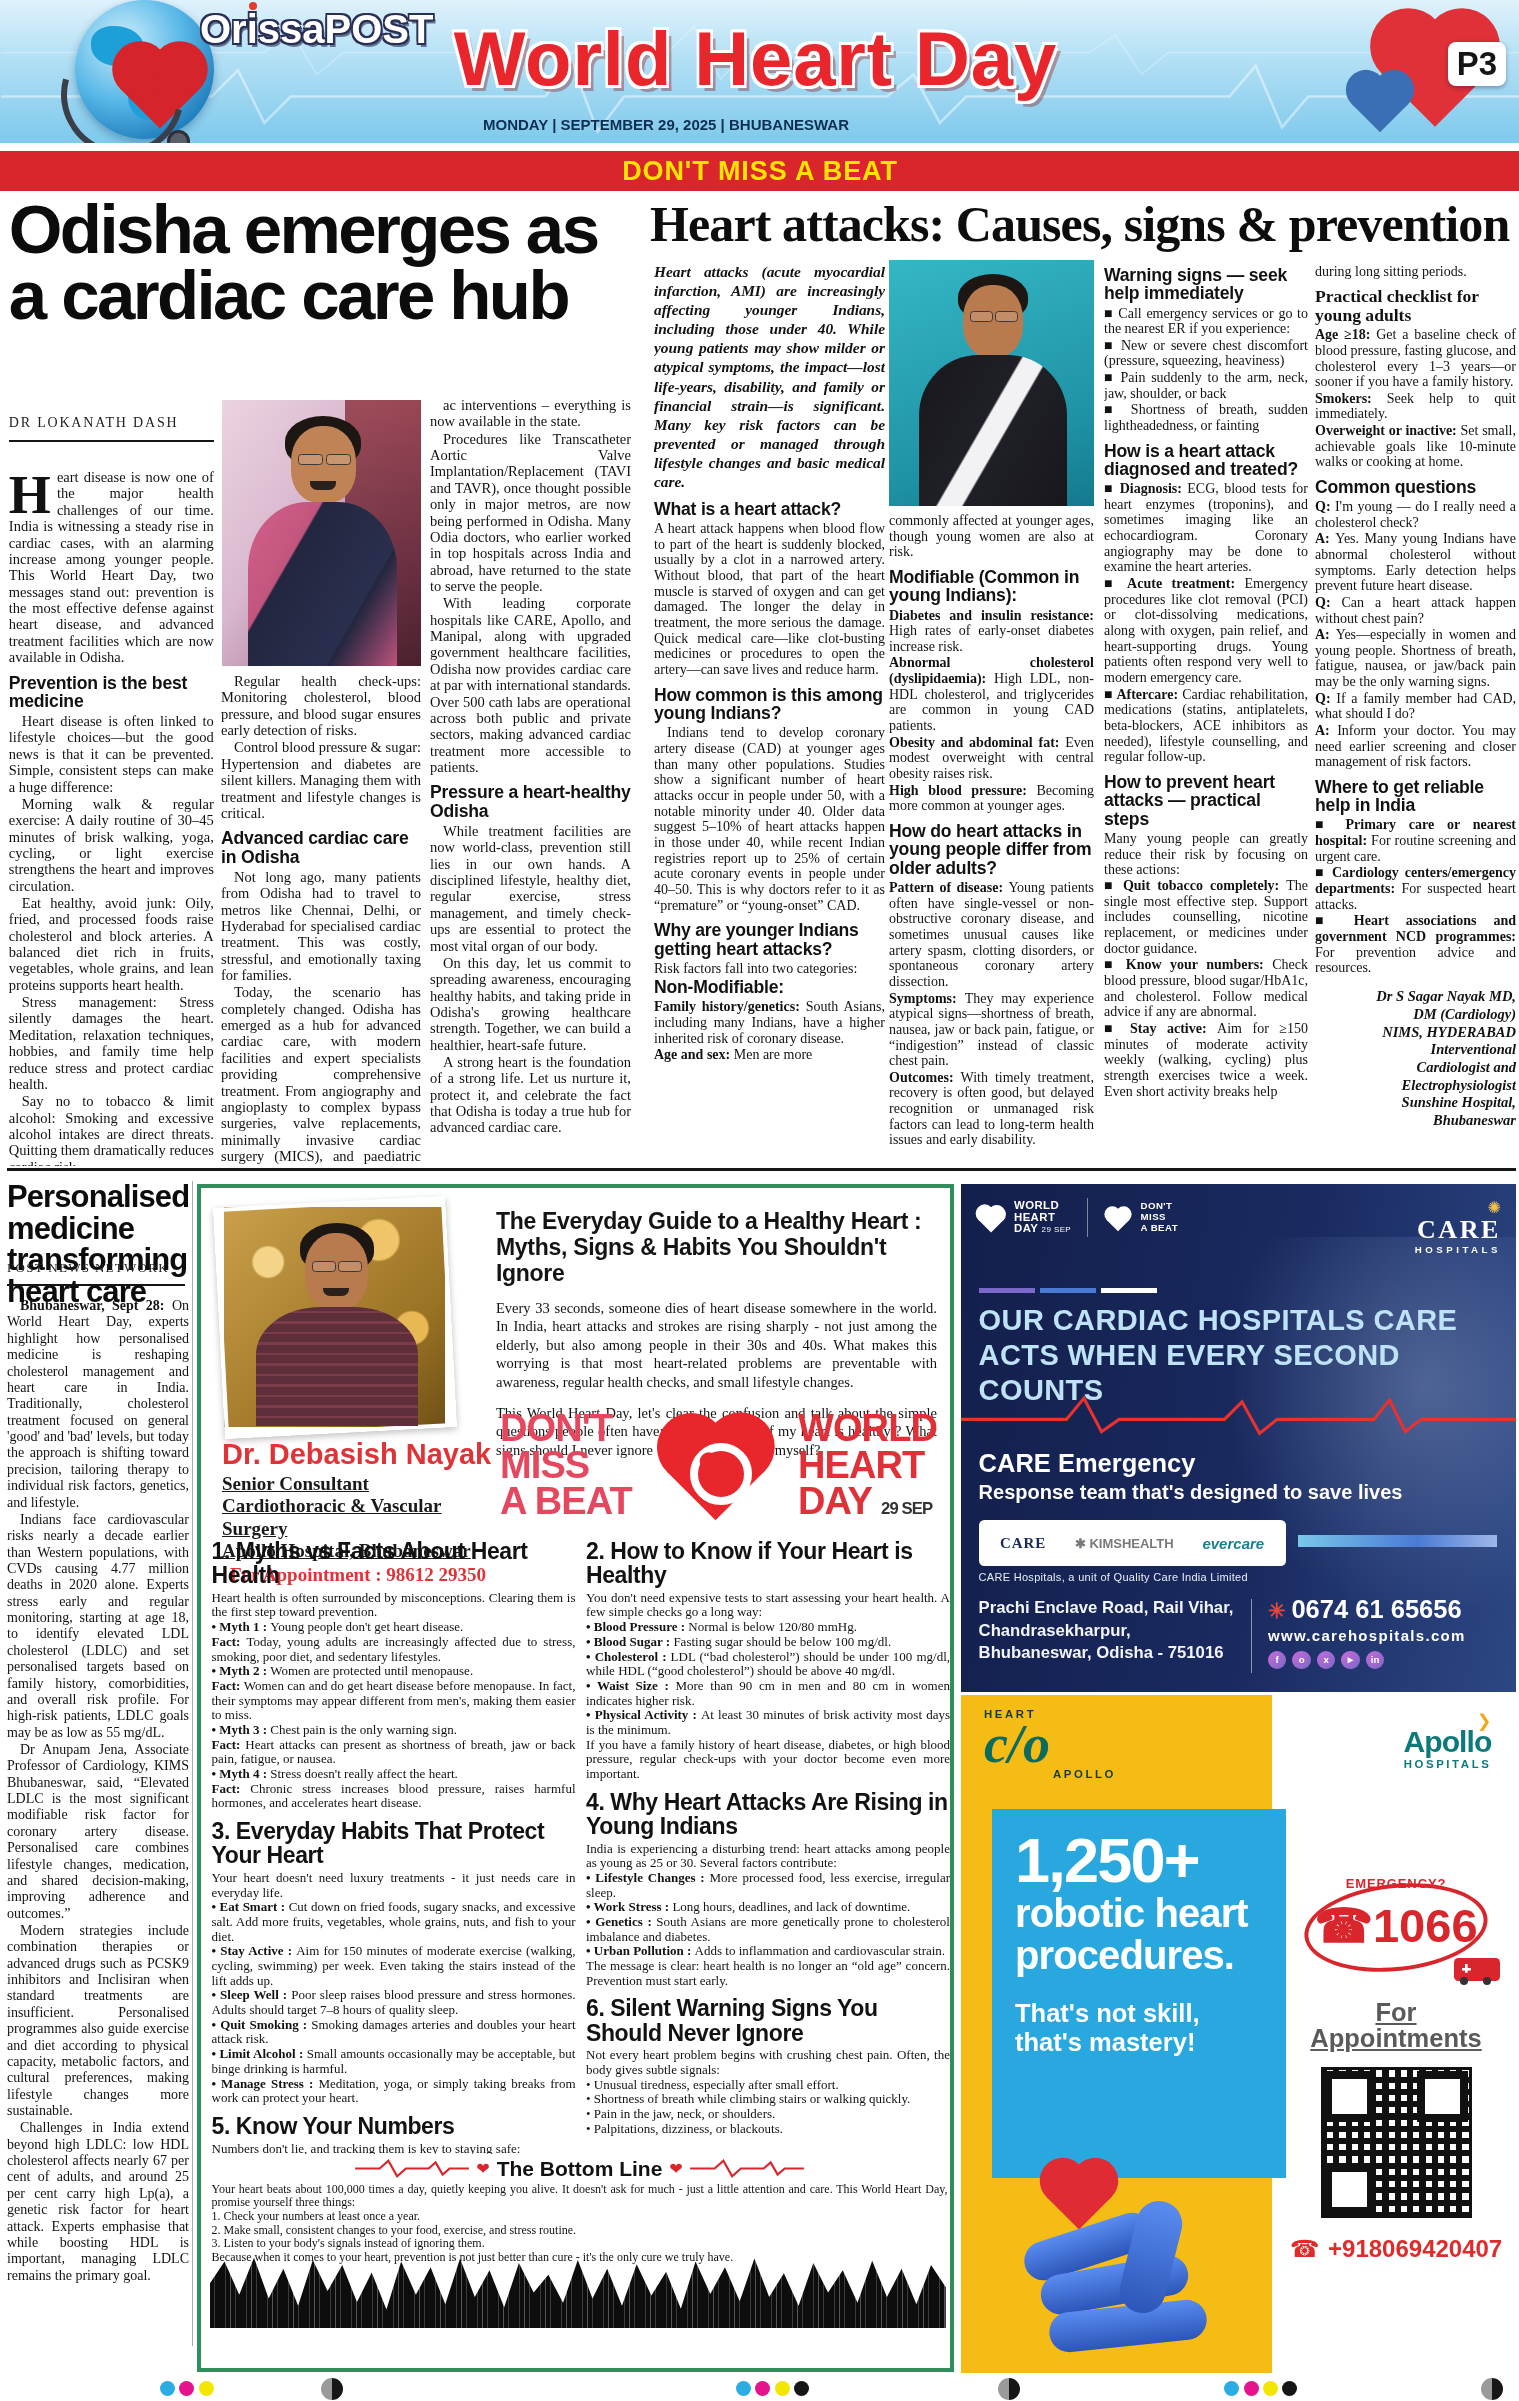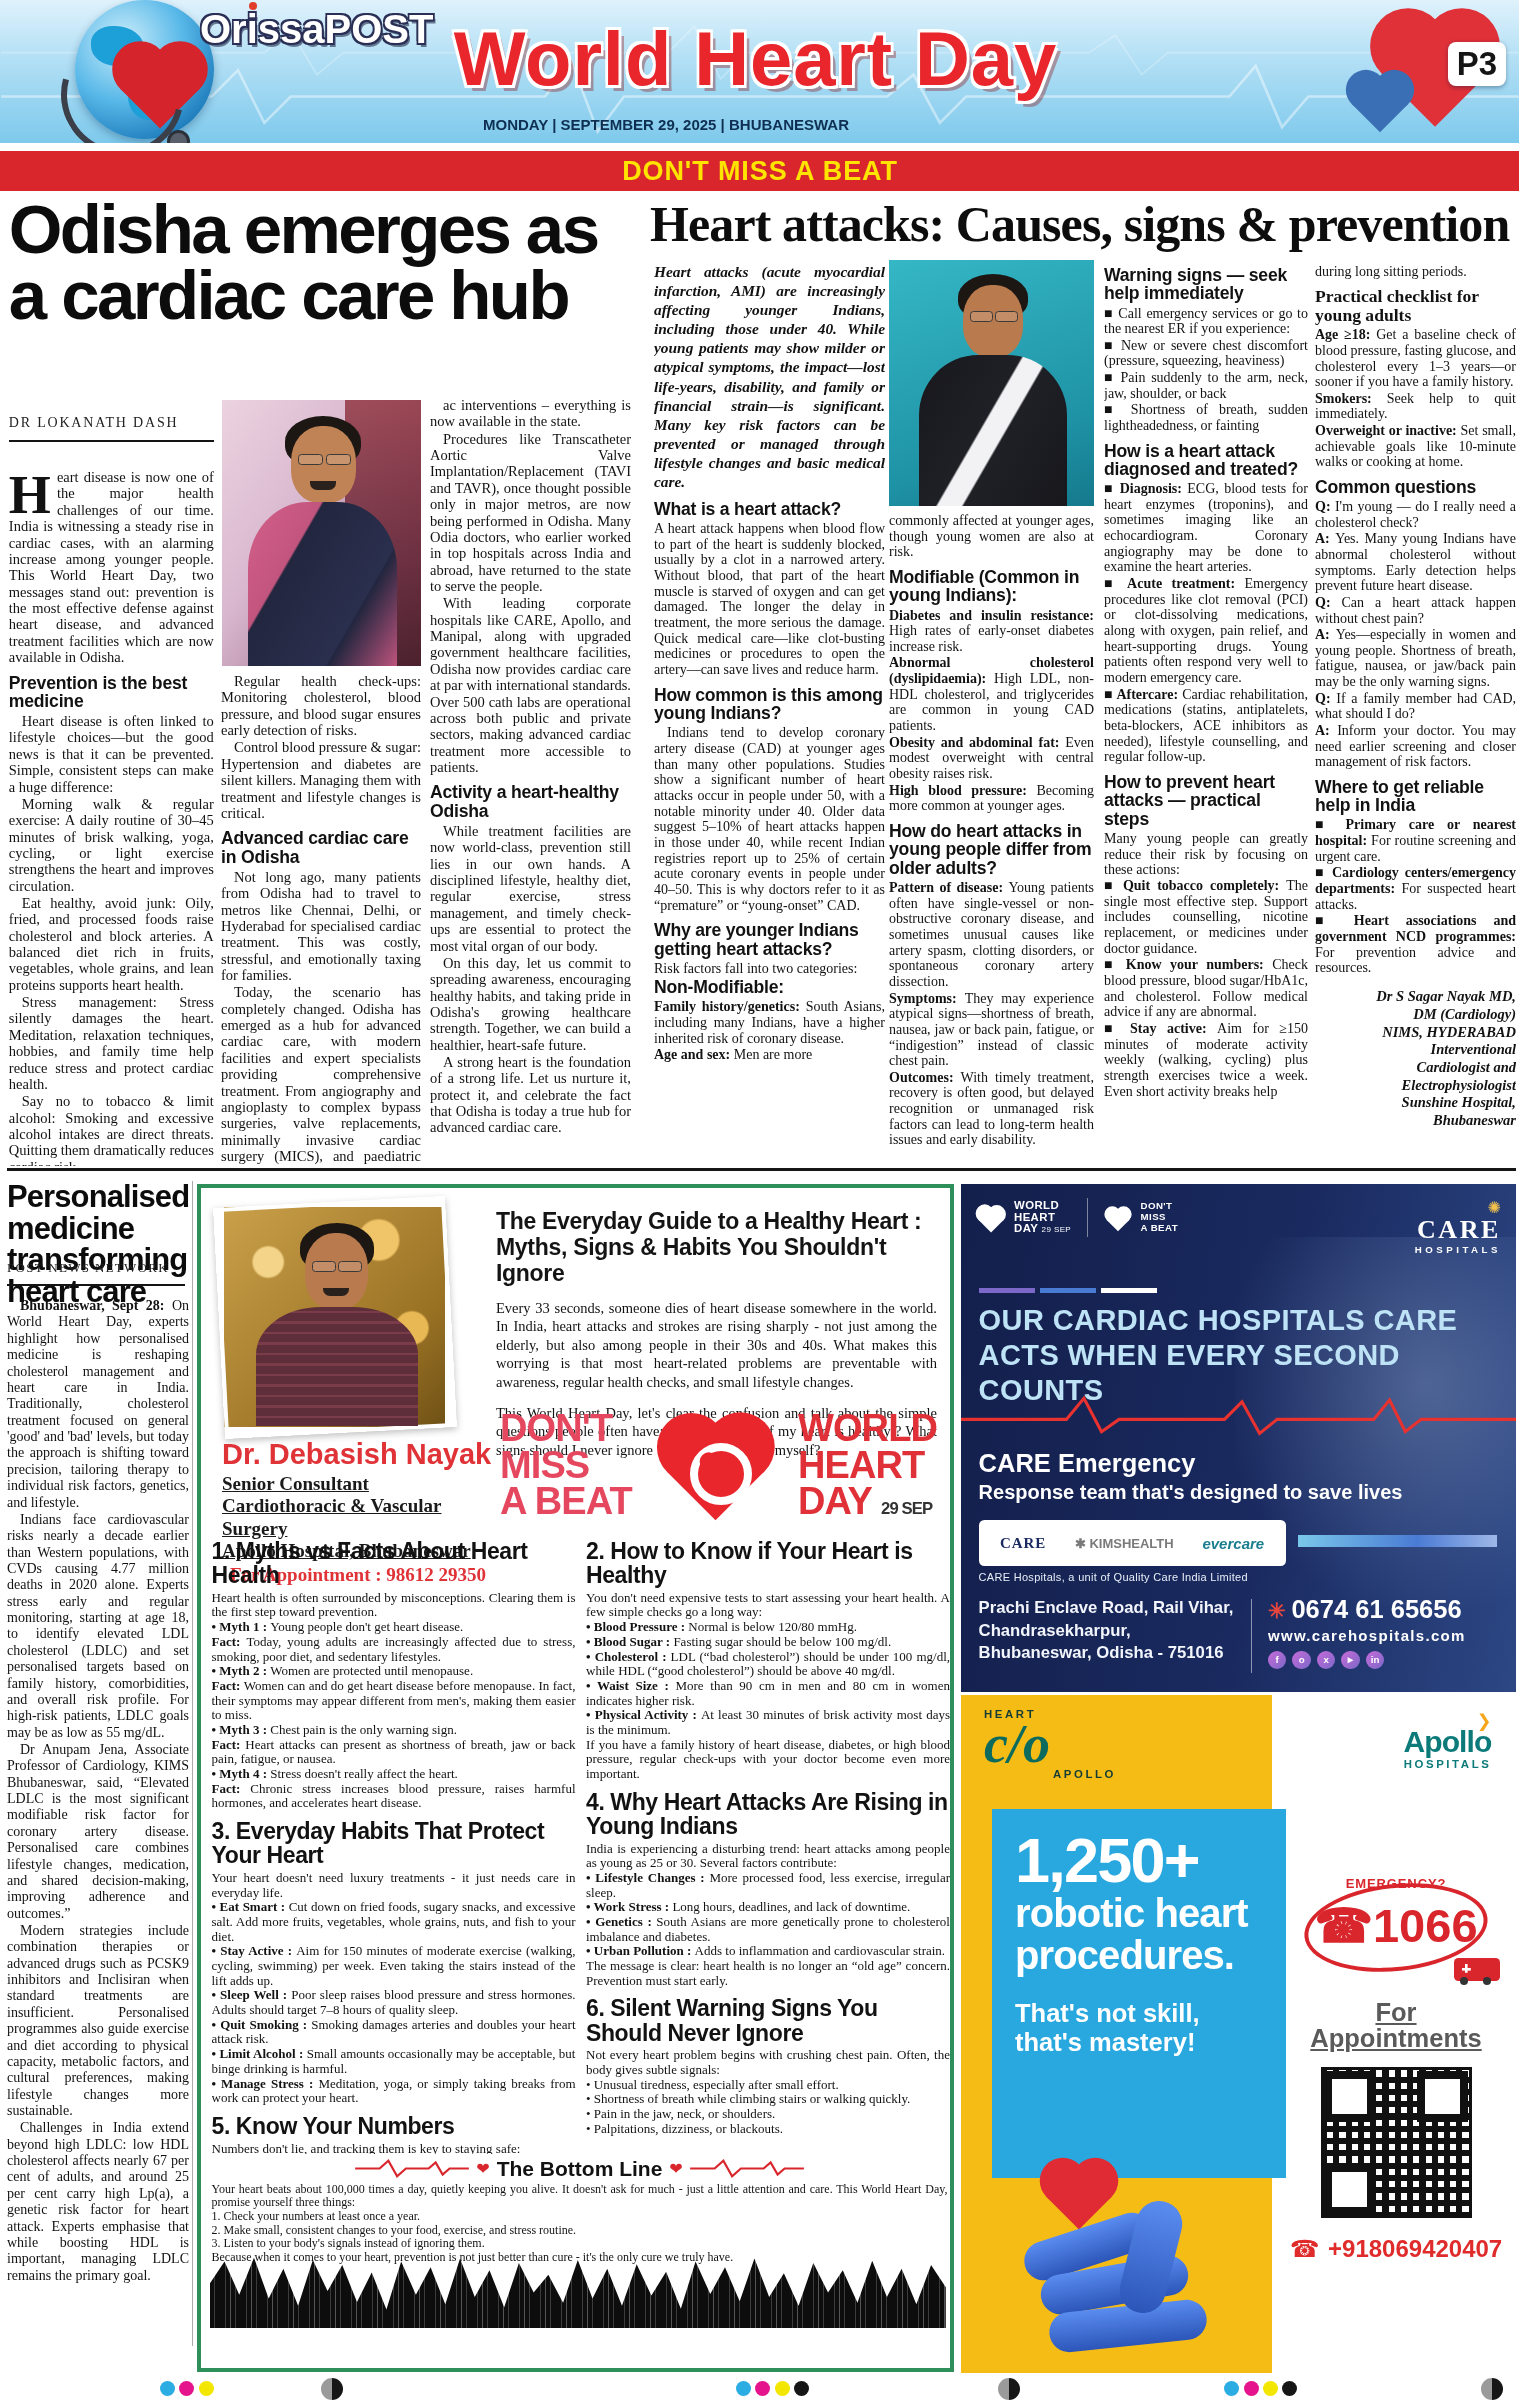--- a/index.html
+++ b/index.html
@@ -223,21 +223,21 @@
         <p class="jp" data-name="article-paragraph">Not long ago, many patients from Odisha had to travel to metros like Chennai, Delhi, or Hyderabad for specialised cardiac treatment. This was costly, stressful, and emotionally taxing for families.</p>
         <p class="jp" data-name="article-paragraph">Today, the scenario has completely changed. Odisha has emerged as a hub for advanced cardiac care, with modern facilities and expert specialists providing comprehensive treatment. From angiography and angioplasty to complex bypass surgeries, valve replacements, minimally invasive cardiac surgery (MICS), and paediatric cardi-</p>
       </div>
   </div>
   <div id="la-col3" class="col" style="left:430px;top:397px;width:201px;height:771px;" data-name="lead-article-column-3">
     <div>
         <p class="jp" data-name="article-paragraph">ac interventions – everything is now available in the state.</p>
         <p class="jp" data-name="article-paragraph">Procedures like Transcatheter Aortic Valve Implantation/Replacement (TAVI and TAVR), once thought possible only in major metros, are now being performed in Odisha. Many Odia doctors, who earlier worked in top hospitals across India and abroad, have returned to the state to serve the people.</p>
         <p class="jp" data-name="article-paragraph">With leading corporate hospitals like CARE, Apollo, and Manipal, along with upgraded government healthcare facilities, Odisha now provides cardiac care at par with international standards. Over 500 cath labs are operational across both public and private sectors, making advanced cardiac treatment more accessible to patients.</p>
       </div>
-    <h3 class="subhead" data-name="section-subhead">Activity a heart-healthy Odisha</h3>
+    <h3 class="subhead" data-name="section-subhead">Pressure a heart-healthy Odisha</h3>
     <div>
         <p class="jp" data-name="article-paragraph">While treatment facilities are now world-class, prevention still lies in our own hands. A disciplined lifestyle, healthy diet, regular exercise, stress management, and timely check-ups are essential to protect the most vital organ of our body.</p>
         <p class="jp" data-name="article-paragraph">On this day, let us commit to spreading awareness, encouraging healthy habits, and taking pride in Odisha's growing healthcare strength. Together, we can build a healthier, heart-safe future.</p>
         <p class="jp" data-name="article-paragraph">A strong heart is the foundation of a strong life. Let us nurture it, protect it, and celebrate the fact that Odisha is today a true hub for advanced cardiac care.</p>
       </div>
   </div>
   <style>#la-col1{left:8.8px;top:469px;width:205px;height:697px;}</style>
 
   <div id="ha-head" data-name="heart-article-headline">Heart attacks: Causes, signs &amp; prevention</div>
 

